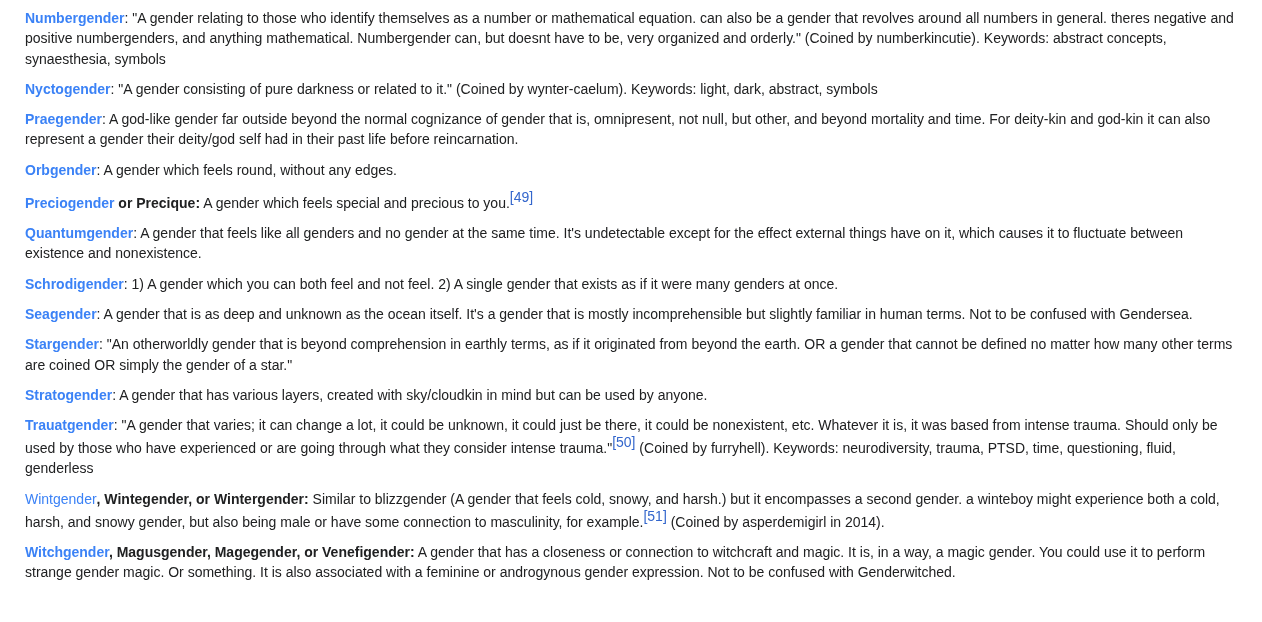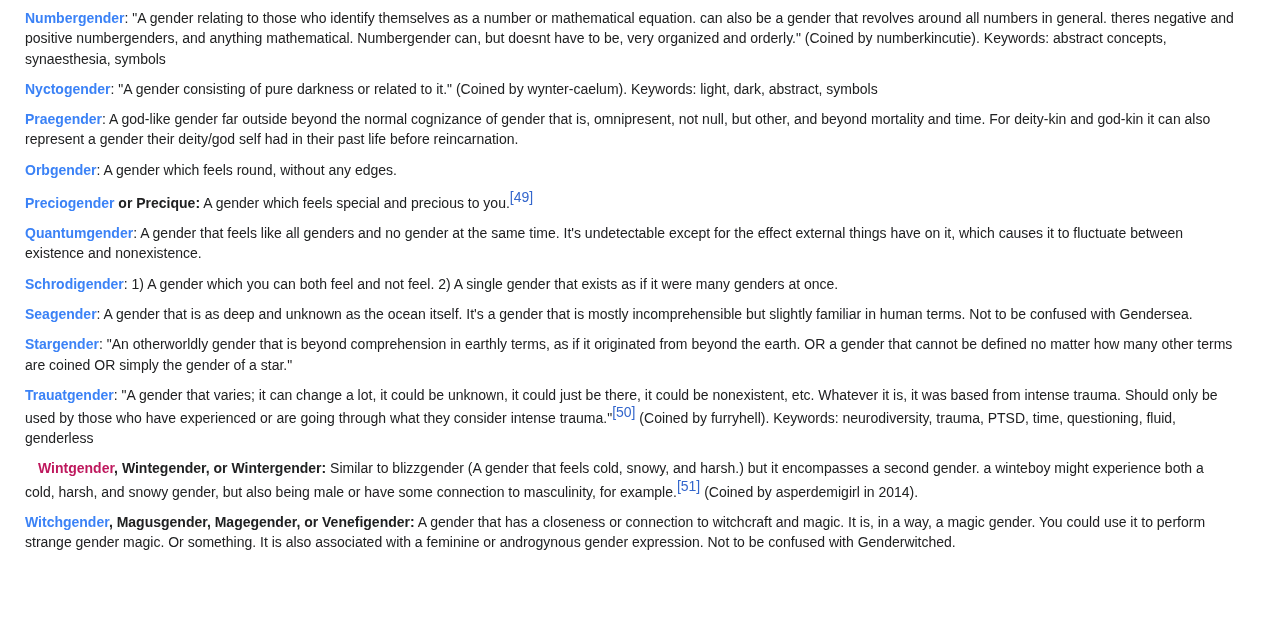--- a/index.html
+++ b/index.html
@@ -29,23 +29,22 @@
   .term {
     color: #3b82f6;
     font-weight: bold;
   }
   .term-alt {
     color: #202122;
     font-weight: bold;
     margin-top: 36px;
   }
   .term-link {
-    color: #be185d;
-    font-weight: bold;
-    margin-left: 13px;
+    color: #3b82f6;
+    font-weight: normal;
   }
   .desc {
     color: #202122;
   }
   sup.ref {
     font-size: 14px;
     line-height: 1;
     vertical-align: super;
   }
   sup.ref a {
@@ -59,16 +58,17 @@
 <div id="glossary">
     <p class="entry"><span class="term">Numbergender</span><span class="desc">:</span><span class="desc"> "A gender relating to those who identify themselves as a number or mathematical equation. can also be a gender that revolves around all numbers in general. theres negative and positive numbergenders, and anything mathematical. Numbergender can, but doesnt have to be, very organized and orderly." (Coined by numberkincutie). Keywords: abstract concepts, synaesthesia, symbols</span></p>
     <p class="entry"><span class="term">Nyctogender</span><span class="desc">:</span><span class="desc"> "A gender consisting of pure darkness or related to it." (Coined by wynter-caelum). Keywords: light, dark, abstract, symbols</span></p>
     <p class="entry"><span class="term">Praegender</span><span class="desc">:</span><span class="desc"> A god-like gender far outside beyond the normal cognizance of gender that is, omnipresent, not null, but other, and beyond mortality and time. For deity-kin and god-kin it can also represent a gender their deity/god self had in their past life before reincarnation.</span></p>
     <p class="entry"><span class="term">Orbgender</span><span class="desc">:</span><span class="desc"> A gender which feels round, without any edges.</span></p>
     <p class="entry"><span class="term">Preciogender</span><span class="term-alt"> or Precique:</span><span class="desc"> A gender which feels special and precious to you.</span><sup class="ref"><a href="#">[49]</a></sup></p>
     <p class="entry"><span class="term">Quantumgender</span><span class="desc">:</span><span class="desc"> A gender that feels like all genders and no gender at the same time. It's undetectable except for the effect external things have on it, which causes it to fluctuate between existence and nonexistence.</span></p>
     <p class="entry"><span class="term">Schrodigender</span><span class="desc">:</span><span class="desc"> 1) A gender which you can both feel and not feel. 2) A single gender that exists as if it were many genders at once.</span></p>
     <p class="entry"><span class="term">Seagender</span><span class="desc">:</span><span class="desc"> A gender that is as deep and unknown as the ocean itself. It's a gender that is mostly incomprehensible but slightly familiar in human terms. Not to be confused with Gendersea.</span></p>
     <p class="entry"><span class="term">Stargender</span><span class="desc">:</span><span class="desc"> "An otherworldly gender that is beyond comprehension in earthly terms, as if it originated from beyond the earth. OR a gender that cannot be defined no matter how many other terms are coined OR simply the gender of a star."</span></p>
+    <p class="entry"><span class="term">Stratogender</span><span class="desc">:</span><span class="desc"> A gender that has various layers, created with sky/cloudkin in mind but can be used by anyone.</span></p>
     <p class="entry"><span class="term">Trauatgender</span><span class="desc">:</span><span class="desc"> "A gender that varies; it can change a lot, it could be unknown, it could just be there, it could be nonexistent, etc. Whatever it is, it was based from intense trauma. Should only be used by those who have experienced or are going through what they consider intense trauma."</span><sup class="ref"><a href="#">[50]</a></sup><span class="desc"> (Coined by furryhell). Keywords: neurodiversity, trauma, PTSD, time, questioning, fluid, genderless</span></p>
     <p class="entry"><span class="term-link">Wintgender</span><span class="term-alt">, Wintegender, or Wintergender:</span><span class="desc"> Similar to blizzgender (A gender that feels cold, snowy, and harsh.) but it encompasses a second gender. a winteboy might experience both a cold, harsh, and snowy gender, but also being male or have some connection to masculinity, for example.</span><sup class="ref"><a href="#">[51]</a></sup><span class="desc"> (Coined by asperdemigirl in 2014).</span></p>
     <p class="entry"><span class="term">Witchgender</span><span class="term-alt">, Magusgender, Magegender, or Venefigender:</span><span class="desc"> A gender that has a closeness or connection to witchcraft and magic. It is, in a way, a magic gender. You could use it to perform strange gender magic. Or something. It is also associated with a feminine or androgynous gender expression. Not to be confused with Genderwitched.</span></p>
   </div>
 
 </body></html>

